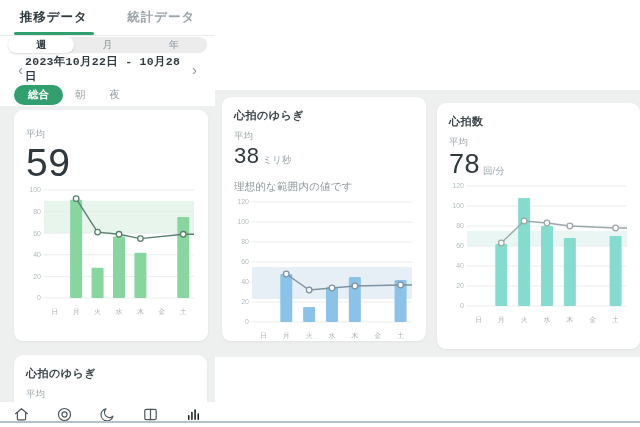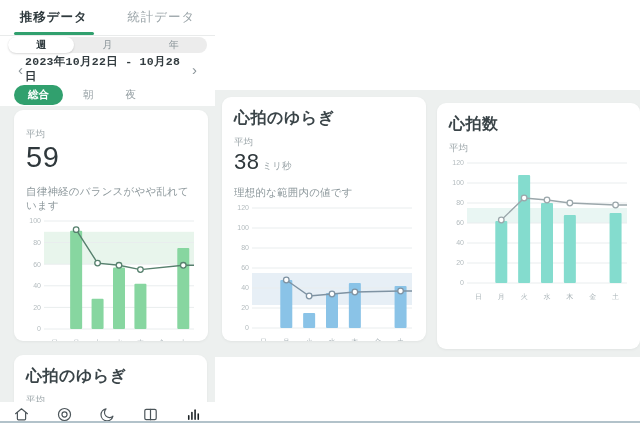--- a/index.html
+++ b/index.html
@@ -10,48 +10,48 @@
   
   .bg-left  { position:absolute; left:0; top:106px; width:215px; height:296px; background:#edf0ef; }
   .bg-right { position:absolute; left:215px; top:90px; width:425px; height:267px; background:#edf0ef; }
   .bg-bottom-right { position:absolute; left:215px; top:357px; width:425px; height:64px; background:#fff; }
   .bottom-line { position:absolute; left:0; top:421px; width:640px; height:2px; background:#b2c2ca; }
 
   
   .tabs { position:absolute; left:0; top:0; width:215px; height:36px; background:#fff; border-bottom:1px solid #e9ebeb; display:flex; }
   .tab { flex:1; display:flex; align-items:center; justify-content:center; font-size:12.5px; letter-spacing:1px; position:relative; cursor:pointer; }
   .tab.active { color:#2f3a3e; font-weight:bold; }
-  .tab.inactive { color:#9aa4a8; }
+  .tab.inactive { color:#9aa4a8;font-weight:bold; }
   .tab.active .underline { position:absolute; left:14px; right:14px; bottom:0; height:3px; background:#31a06e; border-radius:2px; }
 
   
   .segment-wrap { position:absolute; left:8px; top:37px; width:199px; height:16px; background:#ececec; border-radius:9px; display:flex; }
   .segment { flex:1; display:flex; align-items:center; justify-content:center; font-size:10px; color:#8a9499; border-radius:9px; cursor:pointer; }
   .segment.selected { background:#fff; color:#2f3a3e; font-weight:bold; box-shadow:0 1px 2px rgba(0,0,0,.15); }
 
   
   .date-nav { position:absolute; left:0; top:57px; width:215px; height:24px; display:flex; align-items:center; justify-content:space-between; padding:0 16px; }
   .chev { font-size:15px; color:#8a9499; line-height:1; cursor:pointer; padding:0 2px; }
   .date-range { font-size:11.5px; font-weight:bold; color:#333c40; letter-spacing:.3px;font-family:Liberation Mono, monospace; }
 
   
-  .filters { position:absolute; left:14px; top:85px; width:195px; height:20px; display:flex; align-items:center; gap:8px; }
+  .filters { position:absolute; left:14px; top:85px; width:195px; height:20px; display:flex; align-items:center; gap:0; }
   .pill { font-size:10.5px; color:#97a1a5; padding:3px 12px; border-radius:11px; cursor:pointer; white-space:nowrap; }
   .pill.selected { background:#31a06e; color:#fff; font-weight:bold; padding:3px 14px; }
 
   
   .card { position:absolute; background:#fff; border-radius:9px; box-shadow:0 1px 3px rgba(0,0,0,.05); padding:11px 12px 6px; overflow:hidden; }
   .card-1 { left:14px; top:110px; width:194px; height:231px; }
   .card-2 { left:222px; top:97px;  width:204px; height:244px; }
   .card-3 { left:437px; top:103px; width:203px; height:246px; }
   .card-4 { left:14px; top:355px; width:193px; height:47px; border-radius:9px 9px 0 0; }
-  .card-title { font-size:16px; font-weight:bold; color:#3a4448; letter-spacing:.5px; }
+  .card-title { font-size:11px; font-weight:bold; color:#3a4448; letter-spacing:.5px; }
   .avg-label { font-size:9.5px; color:#9aa4a8; margin-top:7px; }
   .value-row { display:flex; align-items:flex-end; line-height:1; margin-top:2px; }
-  .big-value { font-size:29px; color:#2f383c; letter-spacing:.5px; }
+  .big-value { font-size:39px; color:#2f383c; letter-spacing:.5px; }
   .unit { font-size:9.5px; color:#9aa4a8; margin-left:3px; margin-bottom:3px; }
   .card-desc { font-size:10.5px; color:#8d989c; margin-top:13px; letter-spacing:.2px; }
   .chart-box { margin-top:2px; }
   svg text { font-family:"Liberation Sans", sans-serif; }
 
   
   .nav-bar { position:absolute; left:0; top:402px; width:215px; height:25px; background:#fff; display:flex; align-items:center; justify-content:space-around; }
   .nav-item { width:24px; height:22px; display:flex; align-items:center; justify-content:center; cursor:pointer; }
   .nav-item svg { stroke:#4c555a; fill:none; stroke-width:1.5; stroke-linecap:round; stroke-linejoin:round; }
   .nav-item.active svg { stroke:#1c2326; stroke-width:2; }
@@ -91,21 +91,20 @@
     <span class="pill selected">総合</span>
     <span class="pill">朝</span>
     <span class="pill">夜</span>
   </div>
 
   <div class="card card-1">
     <div class="avg-label">平均</div>
     <div class="value-row">
       <span class="big-value">59</span>
     </div>
-    <div class="card-desc">自律神経のバランスがやや乱れています</div>
     <div class="chart-box">
       <svg viewBox="0 0 172 138" width="172" height="138">
           <rect x="18" y="16.799999999999997" width="150" height="32.400000000000006" fill="#e8f5ec"></rect>
           <line x1="18" y1="114" x2="168" y2="114" stroke="#e9edee" stroke-width="1"></line>
           <text x="15" y="116.4" text-anchor="end" font-size="7" fill="#b4bcbf">0</text>
           <line x1="18" y1="92.4" x2="168" y2="92.4" stroke="#e9edee" stroke-width="1"></line>
           <text x="15" y="94.80000000000001" text-anchor="end" font-size="7" fill="#b4bcbf">20</text>
           <line x1="18" y1="70.8" x2="168" y2="70.8" stroke="#e9edee" stroke-width="1"></line>
           <text x="15" y="73.2" text-anchor="end" font-size="7" fill="#b4bcbf">40</text>
           <line x1="18" y1="49.2" x2="168" y2="49.2" stroke="#e9edee" stroke-width="1"></line>
@@ -179,20 +178,24 @@
           <text x="120.85714285714286" y="142" text-anchor="middle" font-size="7" fill="#aab4b8">木</text>
           <text x="143.7142857142857" y="142" text-anchor="middle" font-size="7" fill="#aab4b8">金</text>
           <text x="166.57142857142856" y="142" text-anchor="middle" font-size="7" fill="#aab4b8">土</text>
         </svg>
     </div>
   </div>
 
   <div class="card card-3">
     <div class="card-title">心拍数</div>
     <div class="avg-label">平均</div>
+    <div class="value-row">
+      <span class="big-value" style="font-size:27px">78</span>
+      <span class="unit">回/分</span>
+    </div>
     <div class="chart-box">
       <svg viewBox="0 0 182 150" width="182" height="150">
           <rect x="18" y="51" width="160" height="15" fill="#e9f6f3"></rect>
           <line x1="18" y1="126" x2="178" y2="126" stroke="#e9edee" stroke-width="1"></line>
           <text x="15" y="128.4" text-anchor="end" font-size="7" fill="#b4bcbf">0</text>
           <line x1="18" y1="106" x2="178" y2="106" stroke="#e9edee" stroke-width="1"></line>
           <text x="15" y="108.4" text-anchor="end" font-size="7" fill="#b4bcbf">20</text>
           <line x1="18" y1="86" x2="178" y2="86" stroke="#e9edee" stroke-width="1"></line>
           <text x="15" y="88.4" text-anchor="end" font-size="7" fill="#b4bcbf">40</text>
           <line x1="18" y1="66" x2="178" y2="66" stroke="#e9edee" stroke-width="1"></line>

